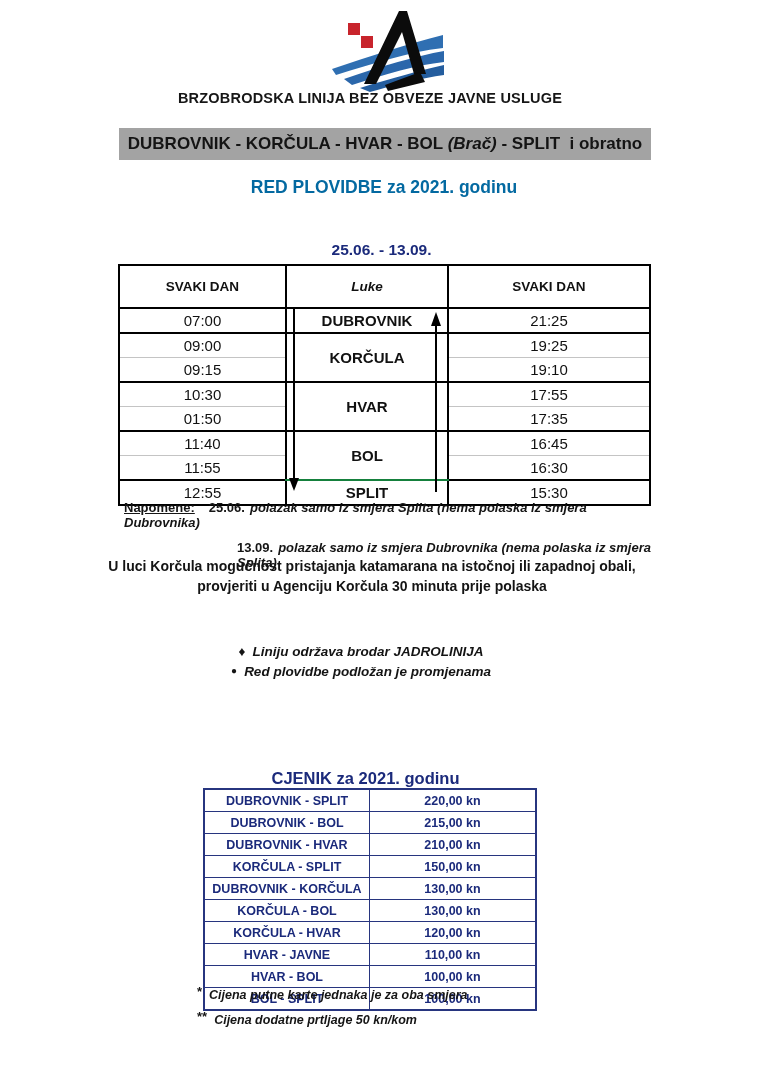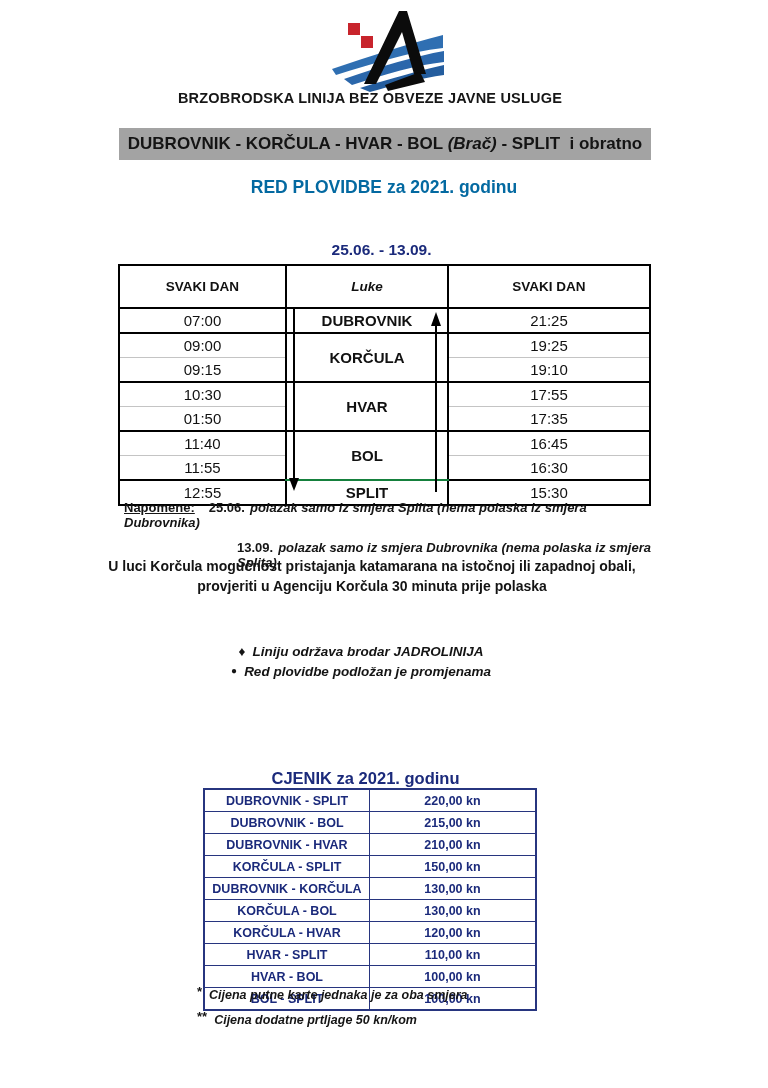--- a/index.html
+++ b/index.html
@@ -222,21 +222,21 @@
           </tr>
       <tr>
             <td class="routecol">KORČULA - BOL</td>
             <td class="pricecol">130,00 kn</td>
           </tr>
       <tr>
             <td class="routecol">KORČULA - HVAR</td>
             <td class="pricecol">120,00 kn</td>
           </tr>
       <tr>
-            <td class="routecol">HVAR - SPLIT</td>
+            <td class="routecol">HVAR - JAVNE</td>
             <td class="pricecol">110,00 kn</td>
           </tr>
       <tr>
             <td class="routecol">HVAR - BOL</td>
             <td class="pricecol">100,00 kn</td>
           </tr>
       <tr>
             <td class="routecol">BOL - SPLIT</td>
             <td class="pricecol">100,00 kn</td>
           </tr>

